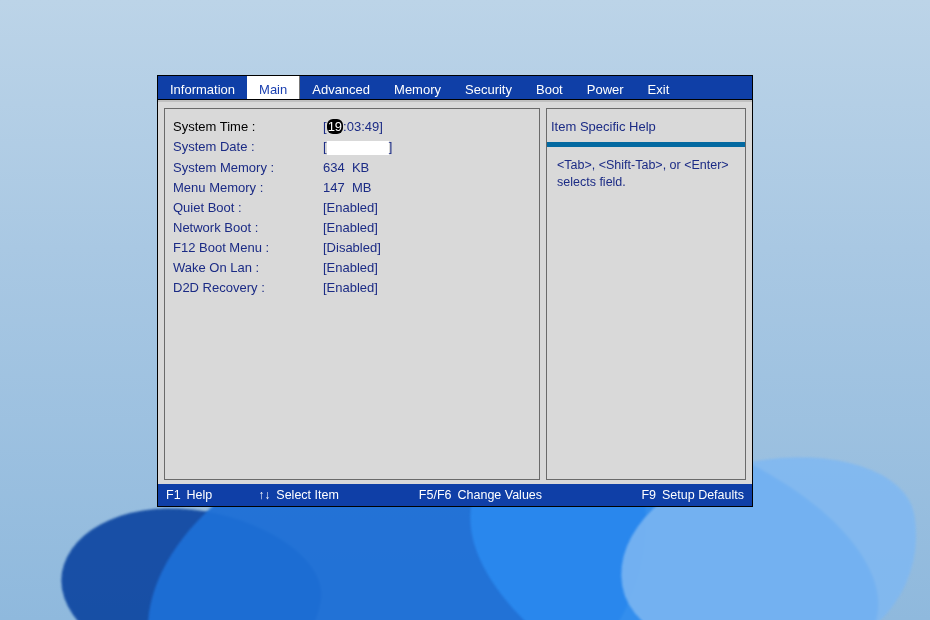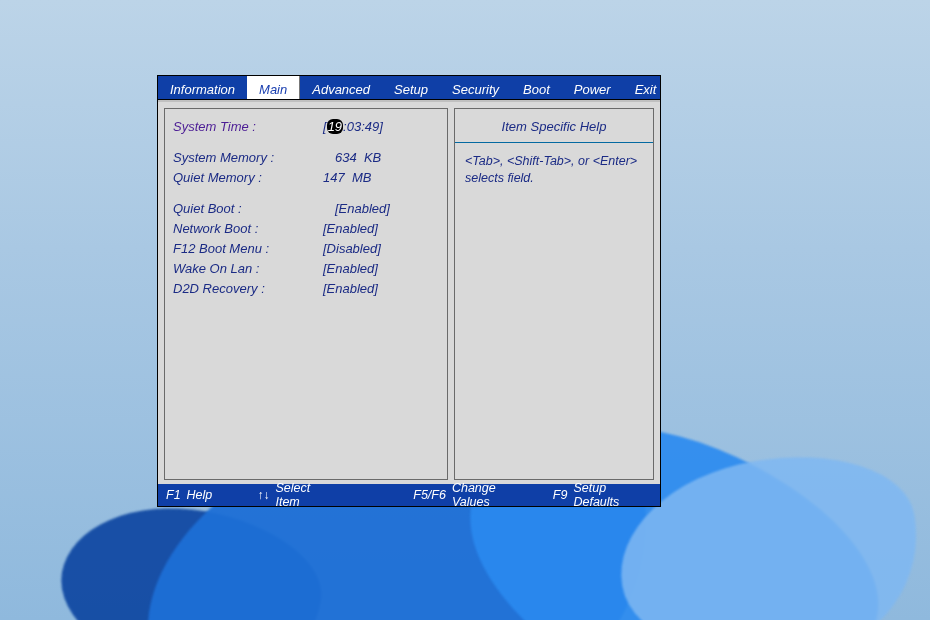--- a/index.html
+++ b/index.html
@@ -16,25 +16,24 @@
   }
   .bg1 { width: 520px; height: 320px; background:#1d6fd6; bottom:-120px; left:140px; transform:rotate(-18deg); opacity:.95;}
   .bg2 { width: 420px; height: 260px; background:#2a8af0; bottom:-80px; left:460px; transform:rotate(22deg); opacity:.9;}
   .bg3 { width: 300px; height: 200px; background:#7fb8f2; bottom:-40px; left:620px; transform:rotate(-10deg); opacity:.85;}
   .bg4 { width: 260px; height: 170px; background:#0b44a0; bottom:-60px; left:60px; transform:rotate(10deg); opacity:.9;}
 
   .bios-window {
     position: absolute;
     left: 157px;
     top: 75px;
-    width: 504px;
+    width: 596px;
     border: 1px solid #000;
     background: #d9d9d9;
     font-size: 13px;
-    font-style: italic;
   }
   .tabbar {
     display: flex;
     background: #0f3fa7;
     color: #fff;
     height: 24px;
     align-items: stretch;
     border-bottom: 1px solid #000;
   }
   .tab {
@@ -65,41 +64,41 @@
   }
   .right-pane {
     width: 200px;
     border: 1px solid #6a6a6a;
     margin: 6px 6px 4px 3px;
     background: #d9d9d9;
     display: flex;
     flex-direction: column;
   }
   .help-title {
-    text-align: center;
+    text-align: left;
     padding: 10px 4px 8px 4px;
     color: #1b2b85;
-    border-bottom: 1px solid #0369a1;
+    border-bottom: 5px solid #0369a1;
   }
   .help-body {
     padding: 10px 10px;
     color: #1b2b85;
     line-height: 1.35;
     font-size: 12.5px;
   }
   .row {
     display: flex;
     margin-bottom: 5px;
     color: #1b2b85;
     font-size: 13px;
   }
   .row .label { width: 150px; }
   .row .val { }
-  .row.sel .label { color: #4c1d95; }
-  .row.gap { margin-top: 16px; gap: 12px; }
+  .row.sel .label { color: #000000; }
+  .row.gap { margin-top: 5px; }
   .time-box {
     color: #1b2b85;
   }
   .time-box .seg-sel {
     background: #000; color: #fff; padding: 0 1px; border-radius: 6px;
   }
   .date-box {
     display:inline-block;
     width: 62px; height: 14px;
     background:#fff;
@@ -129,43 +128,47 @@
 <div class="bg-shape bg1"></div>
 <div class="bg-shape bg2"></div>
 <div class="bg-shape bg3"></div>
 
 <div class="bios-window">
 
   <div class="tabbar">
     <div class="tab">Information</div>
     <div class="tab active">Main</div>
     <div class="tab">Advanced</div>
-    <div class="tab">Setup</div>
+    <div class="tab">Memory</div>
     <div class="tab">Security</div>
     <div class="tab">Boot</div>
     <div class="tab">Power</div>
     <div class="tab">Exit</div>
   </div>
 
   <div class="body-wrap">
     <div class="panels">
       <div class="left-pane">
 
         <div class="row sel">
           <span class="label">System Time :</span>
           <span class="time-box">[<span class="seg-sel">19</span>:<span>03</span>:<span>49</span>]</span>
         </div>
 
+        <div class="row">
+          <span class="label">System Date :</span>
+          <span class="val">[<span class="date-box"></span>]</span>
+        </div>
 
         <div class="row gap">
           <span class="label">System Memory :</span>
           <span class="val"><span>634</span>&nbsp;&nbsp;<span>KB</span></span>
         </div>
         <div class="row">
-          <span class="label">Quiet Memory :</span>
+          <span class="label">Menu Memory :</span>
           <span class="val"><span>147</span>&nbsp;&nbsp;<span>MB</span></span>
         </div>
 
         <div class="row gap">
           <span class="label">Quiet Boot :</span>
           <span class="val">[Enabled]</span>
         </div>
         <div class="row">
           <span class="label">Network Boot :</span>
           <span class="val">[Enabled]</span>

